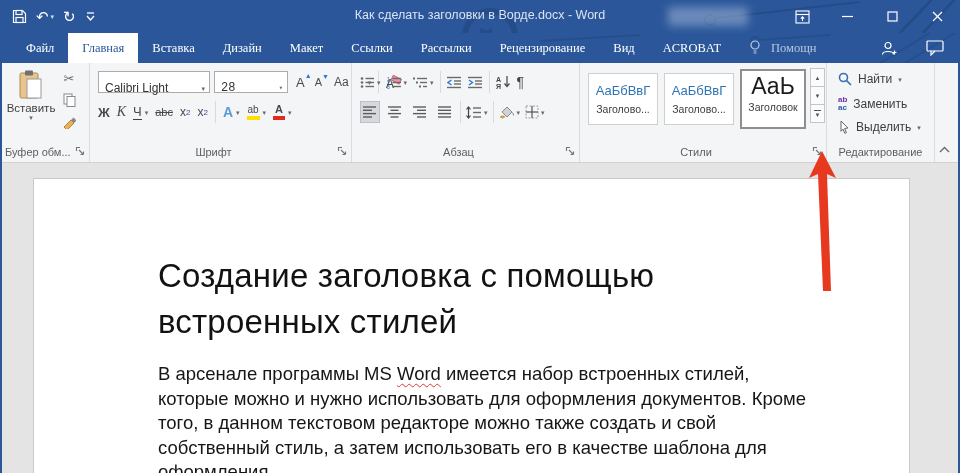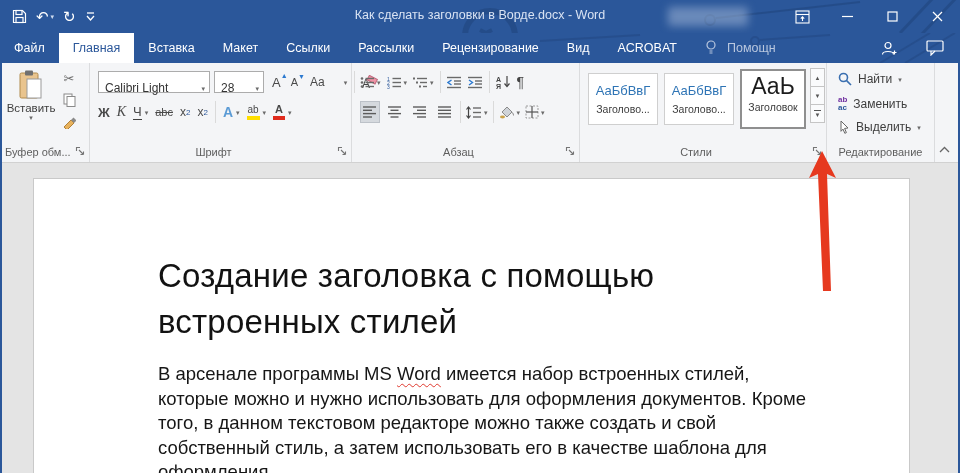--- a/index.html
+++ b/index.html
@@ -14,21 +14,21 @@
   .qat .ic { color:#fff; line-height:1; display:inline-flex; align-items:center; }
   .undo-wrap { display:flex; align-items:center; gap:2px; }
   .glyph14 { font-size:15px; }
   .tinycaret { font-size:7px; color:#cfdcf0; }
   .win-title { position:absolute; left:200px; right:200px; top:8px; text-align:center; color:#d9e3f3; font-size:12.5px; white-space:nowrap; z-index:2; }
   .blur-patch { position:absolute; left:668px; top:7px; width:80px; height:19px; background:rgba(170,190,220,.5); filter:blur(4px); border-radius:2px; z-index:2; }
   .win-controls { position:absolute; right:0; top:0; height:33px; display:flex; z-index:3; }
   .win-btn { width:45px; height:33px; display:flex; align-items:center; justify-content:center; color:#fff; }
 
   
-  .tabbar { position:absolute; left:0; top:33px; width:960px; height:30px; background:#2b579a; display:flex; align-items:stretch; overflow:hidden; }
+  .tabbar { position:absolute; left:0; top:33px; width:960px; height:30px; background:#2b579a; display:flex; align-items:stretch; padding-left:12px; overflow:hidden;font-family:Liberation Serif, serif; }
   .tab { position:relative; z-index:2; padding:0 14px; display:flex; align-items:center; color:#fff; font-size:12.5px; white-space:nowrap; }
   .tab.active { background:#fff; color:#2b579a; }
   .tab.assist { color:#b9c7de; gap:10px; }
   .tabbar-right { position:absolute; right:0; top:0; height:30px; display:flex; align-items:center; gap:28px; padding-right:16px; z-index:2; }
 
   
   .ribbon { position:absolute; left:0; top:63px; width:960px; height:100px; background:#f4f5f7; border-bottom:1px solid #d1d1d1; display:flex; }
   .rgroup { position:relative; height:99px; border-right:1px solid #dbdcde; flex:none; }
   .g-clip { width:90px; } .g-font { width:262px; } .g-par { width:228px; } .g-sty { width:247px; } .g-edit { width:108px; } .g-last { flex:1; border-right:none; }
   .group-label { position:absolute; bottom:4px; left:0; right:14px; text-align:center; font-size:11px; color:#5e5e5e; white-space:nowrap; }
@@ -41,21 +41,21 @@
   
   .paste-btn { position:absolute; left:6px; top:7px; width:50px; text-align:center; color:#3f3f3f; font-size:11.5px; }
   .mini-col { position:absolute; left:62px; top:9px; display:flex; flex-direction:column; gap:8px; align-items:center; }
   .scissors { font-size:13px; color:#6e6e6e; line-height:1; }
 
   
   .frow1 { position:absolute; left:8px; top:8px; display:flex; align-items:center; gap:4px; }
   .frow2 { position:absolute; left:8px; top:38px; display:flex; align-items:center; gap:7px; font-size:13px; color:#3f3f3f; }
   .combo { height:22px; background:#fff; border:1px solid #acacac; display:flex; align-items:center; padding:12px 4px 0 6px; font-size:12px; color:#333; }
   .combo .cval { flex:1; text-align:left; white-space:nowrap; overflow:hidden; }
-  .w-name { width:112px; } .w-size { width:50px; }
+  .w-name { width:112px; } .w-size { width:74px;font-family:Liberation Mono, monospace; }
   .bold-ic { font-weight:bold; font-size:13px; }
   .italic-ic { font-style:italic; font-family:"Liberation Serif", serif; font-size:14px; }
   .under-ic { border-bottom:1.5px solid #3f3f3f; font-size:13px; }
   .strike-ic { text-decoration:line-through; font-size:11px; }
   .subsup { font-size:12px; } .subsup sub, .subsup sup { color:#2b579a; font-size:8px; }
   .fx-a { color:#5b9bd5; font-weight:bold; font-size:14px; }
   .mark-wrap { display:inline-flex; flex-direction:column; align-items:center; line-height:1; }
   .mark-wrap .t { font-size:10px; }
   .bar-y { width:13px; height:4px; background:#ffdf00; margin-top:1px; }
   .bar-r { width:12px; height:4px; background:#e02b1d; margin-top:1px; }
@@ -185,20 +185,23 @@
     <div class="tab">
         <span>Файл</span>
       </div>
     <div class="tab active">
         <span>Главная</span>
       </div>
     <div class="tab">
         <span>Вставка</span>
       </div>
     <div class="tab">
+        <span>Дизайн</span>
+      </div>
+    <div class="tab">
         <span>Макет</span>
       </div>
     <div class="tab">
         <span>Ссылки</span>
       </div>
     <div class="tab">
         <span>Рассылки</span>
       </div>
     <div class="tab">
         <span>Рецензирование</span>

